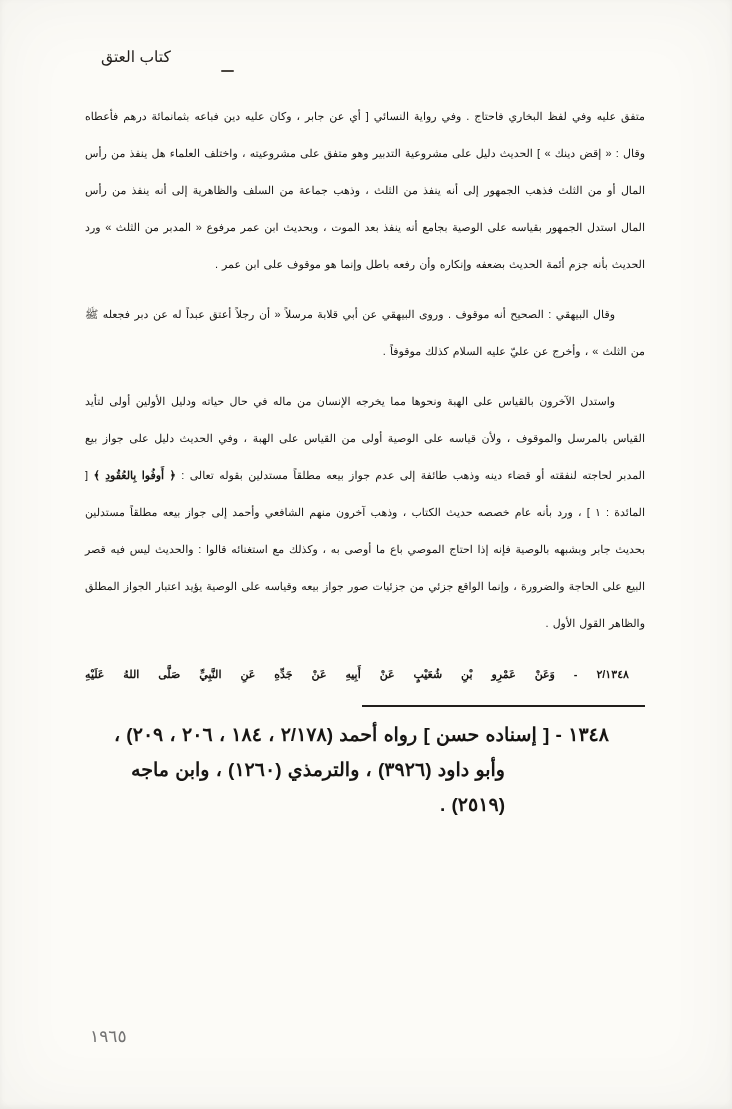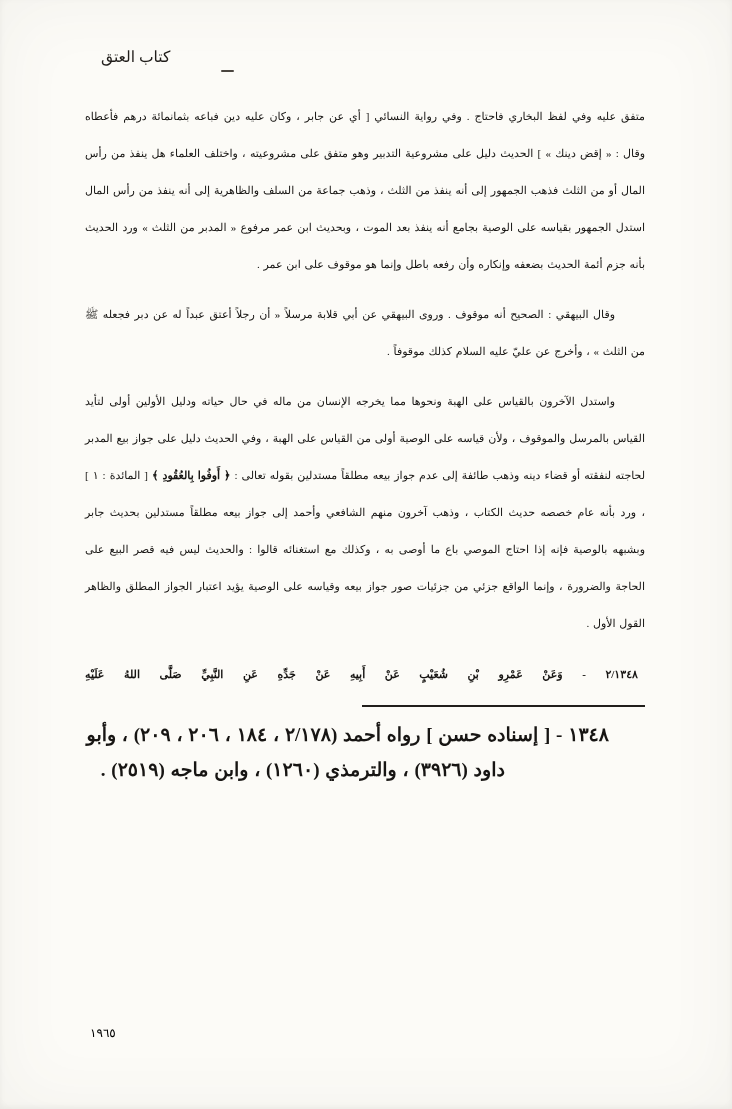--- a/index.html
+++ b/index.html
@@ -7,21 +7,21 @@
     padding: 0;
     background: #ffffff;
   }
   .page {
     position: relative;
     width: 732px;
     height: 1109px;
     margin: 0;
     background: #fcfbf7;
     box-shadow: inset 0 0 70px rgba(90,80,60,0.06), inset 0 -2px 6px rgba(0,0,0,0.05);
-    font-family: Liberation Serif, serif;
+    font-family: Liberation Sans, sans-serif;
     color: #171513;
     overflow: hidden;
   }
   .content {
     position: absolute;
     top: 0;
     left: 0;
     right: 0;
     padding: 46px 87px 0 85px;
     direction: rtl;
@@ -55,21 +55,21 @@
     word-spacing: 1px;
   }
   p.indent {
     text-indent: 30px;
   }
   .bold {
     font-weight: bold;
   }
   p.hadith {
     font-weight: bold;
-    margin: 14px 7px 12px 0;
+    margin: 14px 16px 12px 0;
     text-align-last: justify;
   }
   .footnote-rule {
     width: 283px;
     height: 2px;
     background: #211e1b;
     margin: 2px 0 10px 0; 
   }
   .footnotes p.footnote-par {
     margin: 0;
@@ -78,22 +78,22 @@
     line-height: 35px;
     text-align: right;
     padding-right: 140px;
     text-indent: -104px; 
     word-spacing: 1px;
   }
   .page-number {
     position: absolute;
     left: 90px;
     top: 1026px;
-    font-size: 12px;
-    color: #000000;
+    font-size: 17px;
+    color: #737373;
     direction: rtl;
   }
 </style>
 </head>
 <body>
 
 <div class="page">
   <div class="content">
 
     <div class="running-header">

